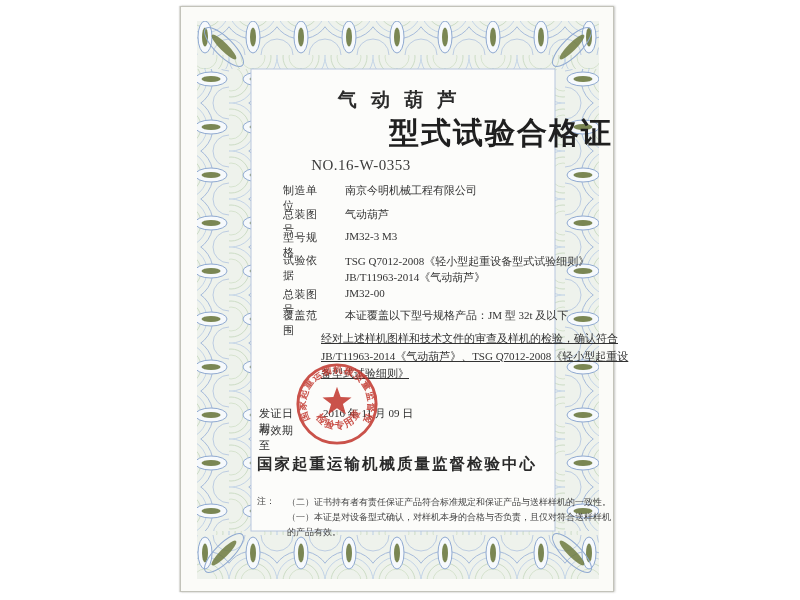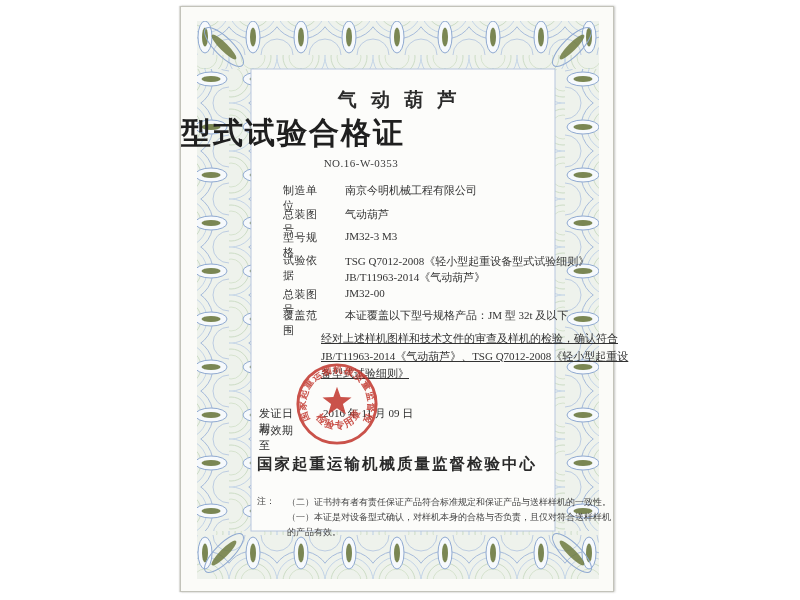--- a/index.html
+++ b/index.html
@@ -16,26 +16,26 @@
   }
   .guilloche{position:absolute;left:0;top:0;width:432px;height:584px;}
   .content{position:absolute;left:0;top:0;width:432px;height:584px;border-radius:25px;}
 
   .subtitle{
     position:absolute;left:0;top:80px;width:432px;text-align:center;
     font-size:19px;font-weight:bold;color:#2b2b2b;
     letter-spacing:0.75em;padding-left:0.75em;box-sizing:border-box;
   }
   .title{
-    position:absolute;left:0;top:106px;width:432px;text-align:left;
+    position:absolute;left:0;top:106px;width:432px;text-align:right;
     font-size:30px;font-weight:bold;color:#1f1f1f;letter-spacing:2px;
   }
   .certno{
     position:absolute;left:0;top:150px;width:360px;text-align:center;
-    font-size:11px;color:#3b3b3b;letter-spacing:0.5px;
+    font-size:15px;color:#3b3b3b;letter-spacing:0.5px;
   }
 
   .row{position:absolute;left:78px;display:flex;font-size:11px;color:#333;}
   .row .lbl{width:44px;margin-right:18px;letter-spacing:0.5px;flex:none;margin-left:24px;}
   .row .val{white-space:nowrap;}
   .row .val2line div{line-height:16px;}
   .r0{top:176px}.r1{top:200px}.r2{top:223px}.r3{top:246px}.r4{top:280px}.r5{top:301px}
 
   .confirm{
     position:absolute;left:140px;top:323px;width:318px;

